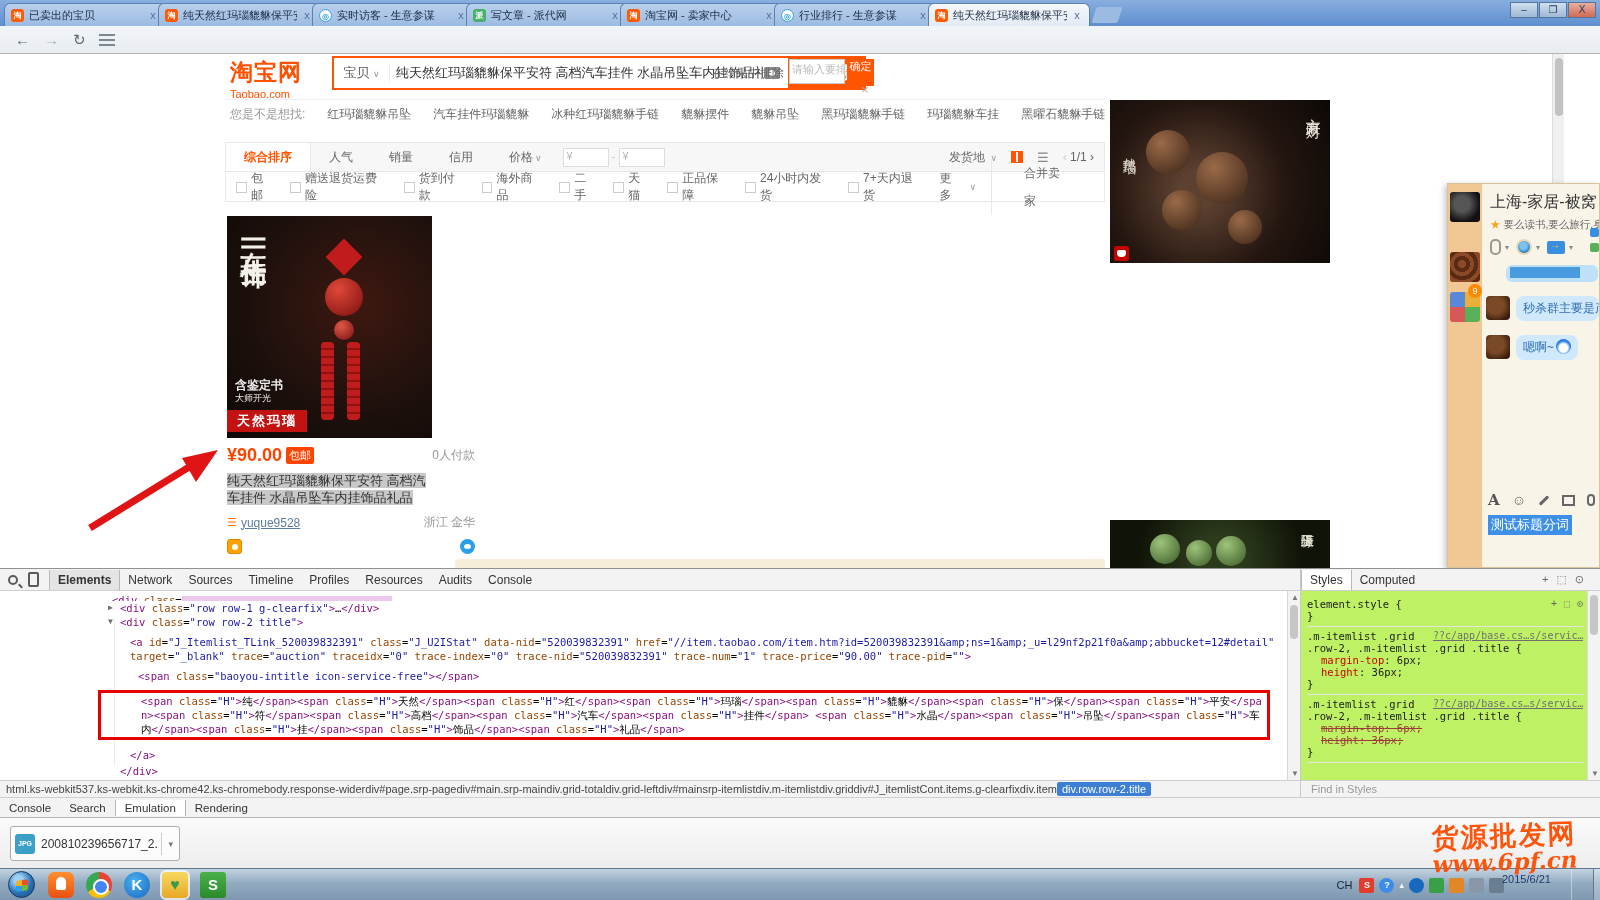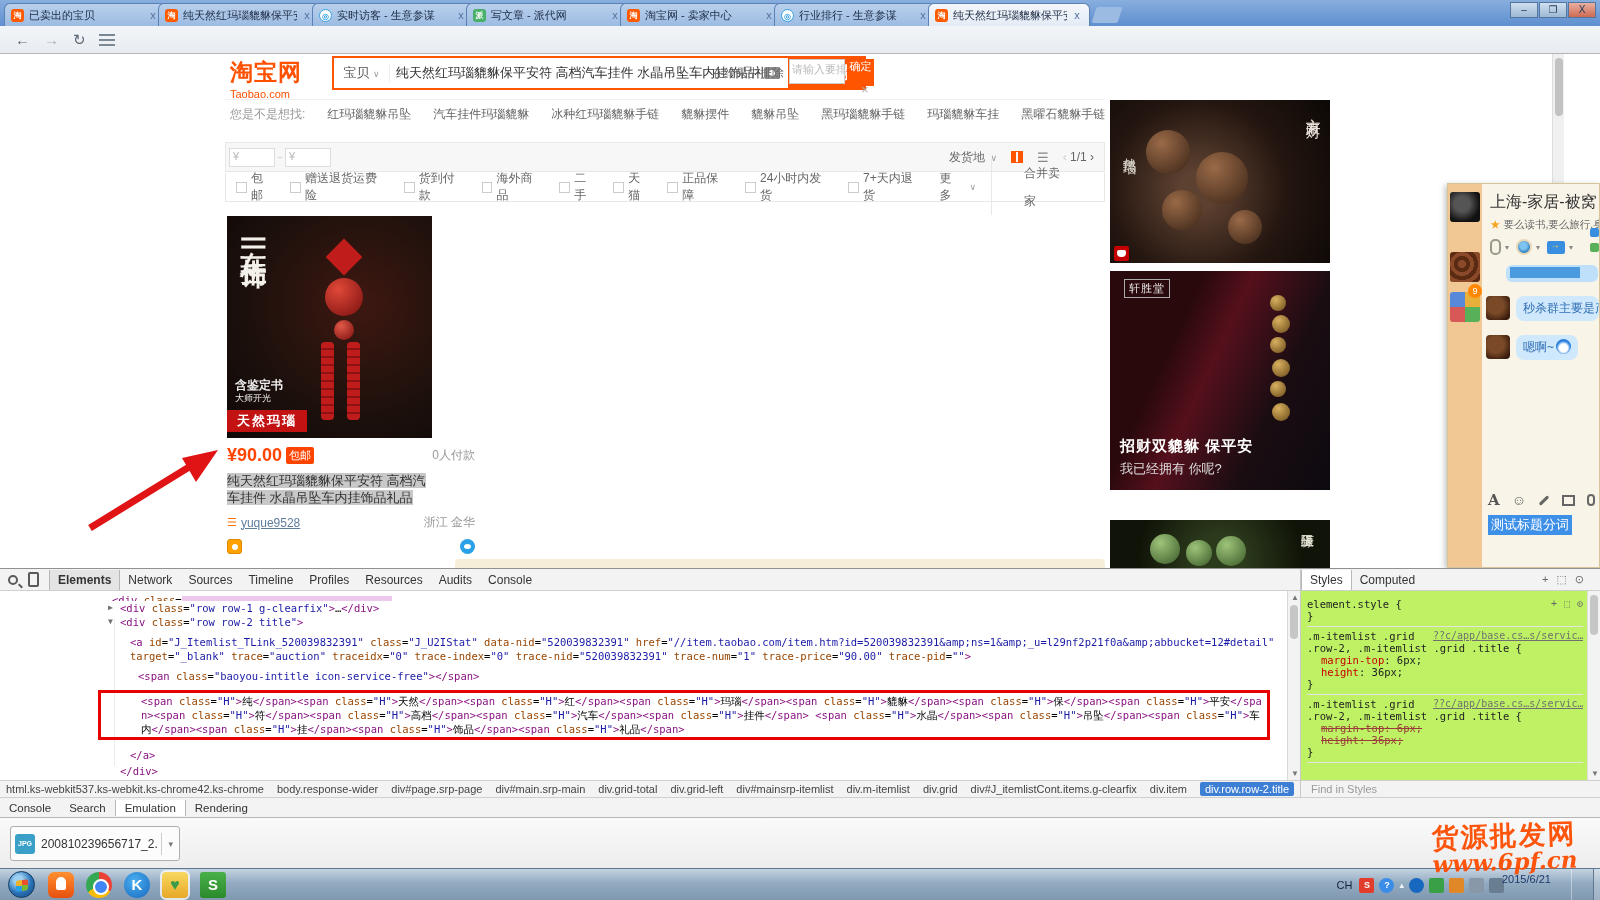--- a/index.html
+++ b/index.html
@@ -191,21 +191,21 @@
   .srule .link{float:right;color:#707070;text-decoration:underline;font-size:10px;max-width:150px;white-space:nowrap;overflow:hidden}
   .sprop{padding-left:14px}
   .sname{color:#c80000}
   .struck .sprop{text-decoration:line-through;color:#9b3a3a}
   .struck .sprop .sname{color:#9b3a3a}
   #esicons{float:right;color:#666;display:flex;gap:7px;font-size:10px}
   #stylescroll{position:absolute;right:0;top:22px;width:13px;bottom:0;background:#f3f3f3;border-left:1px solid #ddd;font-size:8px;color:#777;text-align:center}
   #stylescroll .thumb{position:absolute;left:2px;top:4px;width:8px;height:40px;background:#c6c6c6;border-radius:4px}
   #stylescroll .dn{position:absolute;bottom:2px;left:3px}
 
-  #crumbbar{position:absolute;left:0;bottom:20px;width:1300px;height:17px;background:#f3f3f3;border-top:1px solid #cfcfcf;display:flex;align-items:center;gap:13px;padding-left:6px;font-size:11px;color:#444;white-space:nowrap;overflow:hidden}
+  #crumbbar{position:absolute;left:0;bottom:20px;width:1300px;height:17px;background:#f3f3f3;border-top:1px solid #cfcfcf;display:flex;align-items:center;padding-left:6px;font-size:11px;color:#444;white-space:nowrap;overflow:hidden}
   .crumb.sel{background:#3e7fd6;color:#fff;border-radius:2px;padding:1px 5px}
   #findstyles{position:absolute;left:1300px;bottom:20px;width:300px;height:17px;background:#f3f3f3;border-top:1px solid #cfcfcf;border-left:1px solid #c8c8c8;color:#999;font-size:11px;padding:2px 0 0 10px}
   #drawertabs{position:absolute;left:0;bottom:0;width:1600px;height:20px;background:#f3f3f3;border-top:1px solid #cfcfcf;display:flex;align-items:center;font-size:11.5px;color:#333}
   .drtab{padding:2px 9px}
   .drtab.on{background:#fff;border:1px solid #b8b8b8;border-bottom:none;border-top:none}
 
   
   #shelf{left:0;top:817px;width:1600px;height:51px;background:linear-gradient(#fafafa,#ededed);border-top:1px solid #b6b6b6}
   #dlitem{position:absolute;left:10px;top:8px;width:170px;height:35px;background:#fcfcfc;border:1px solid #aeaeae;border-radius:3px;display:flex;align-items:center;padding:0 4px}
   #dlicon{width:20px;height:20px;background:#3aa0c8;border-radius:3px;color:#fff;font-size:7px;font-weight:bold;text-align:center;line-height:20px;margin-right:6px}
@@ -316,20 +316,27 @@
       <span>冰种红玛瑙貔貅手链</span>
       <span>貔貅摆件</span>
       <span>貔貅吊坠</span>
       <span>黑玛瑙貔貅手链</span>
       <span>玛瑙貔貅车挂</span>
       <span>黑曜石貔貅手链</span>
       <span>黑曜石貔貅吊坠</span>
     </div>
 
   <div class="abs" id="sortbar">
+    <span id="sorttabs-holder" style="display:flex;height:28px;align-items:center">
+        <span class="sorttab on">综合排序</span>
+        <span class="sorttab">人气</span>
+        <span class="sorttab">销量</span>
+        <span class="sorttab">信用</span>
+        <span class="sorttab">价格<span class="caret">∨</span></span>
+      </span>
     <span class="pricein">¥</span>
     <span style="color:#ccc">-</span>
     <span class="pricein">¥</span>
     <span id="sortright">
       <span><span>发货地</span> <span class="caret">∨</span></span>
       <span id="gridicon"></span>
       <span id="listicon">☰</span>
       <span id="pager"><span class="dim">‹</span> <span>1/1</span> <span>›</span></span>
     </span>
   </div>
@@ -416,31 +423,20 @@
       <div class="vt1">方来财</div>
       <div class="vt2">然玛瑙</div>
     </div>
     <div class="adprice">
       <span class="tmall"></span>
       <span class="v">¥99.00</span>
       <span class="s">销量: 53</span>
     </div>
   </div>
   <div class="ad" style="top:217px">
-    <div class="adimg" id="ad2img">
-      <div class="brand">轩胜堂</div>
-      <div class="goldbead" style="right:44px;top:24px;width:16px;height:16px"></div>
-      <div class="goldbead" style="right:40px;top:44px;width:18px;height:18px"></div>
-      <div class="goldbead" style="right:44px;top:66px;width:16px;height:16px"></div>
-      <div class="goldbead" style="right:40px;top:88px;width:18px;height:18px"></div>
-      <div class="goldbead" style="right:44px;top:110px;width:16px;height:16px"></div>
-      <div class="goldbead" style="right:40px;top:132px;width:18px;height:18px"></div>
-      <div class="t1">招财双貔貅  保平安</div>
-      <div class="t2">我已经拥有  你呢?</div>
-    </div>
   </div>
   <div class="ad" style="top:466px">
     <div class="adimg" id="ad3img">
       <div class="jadebead" style="left:40px;top:14px;width:30px;height:30px"></div>
       <div class="jadebead" style="left:76px;top:20px;width:26px;height:26px"></div>
       <div class="jadebead" style="left:106px;top:16px;width:30px;height:30px"></div>
       <div class="vt">玉随缘</div>
     </div>
   </div>
 </div>

